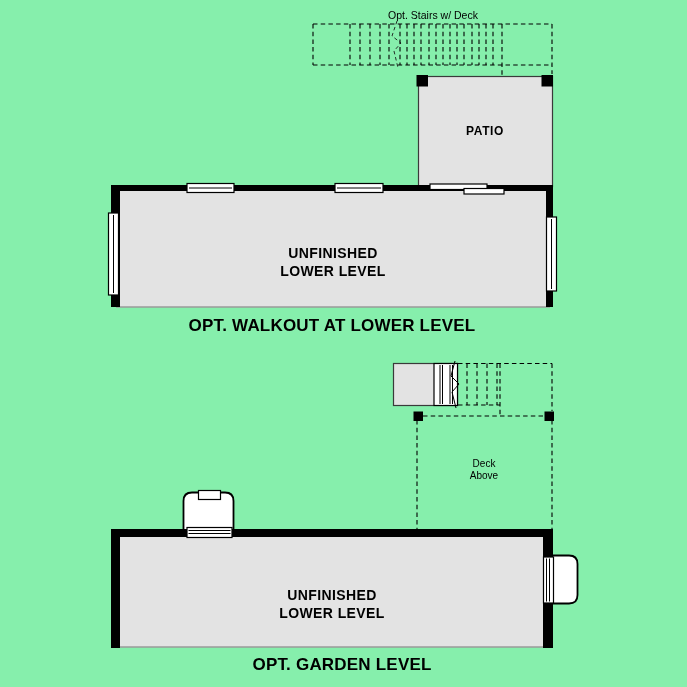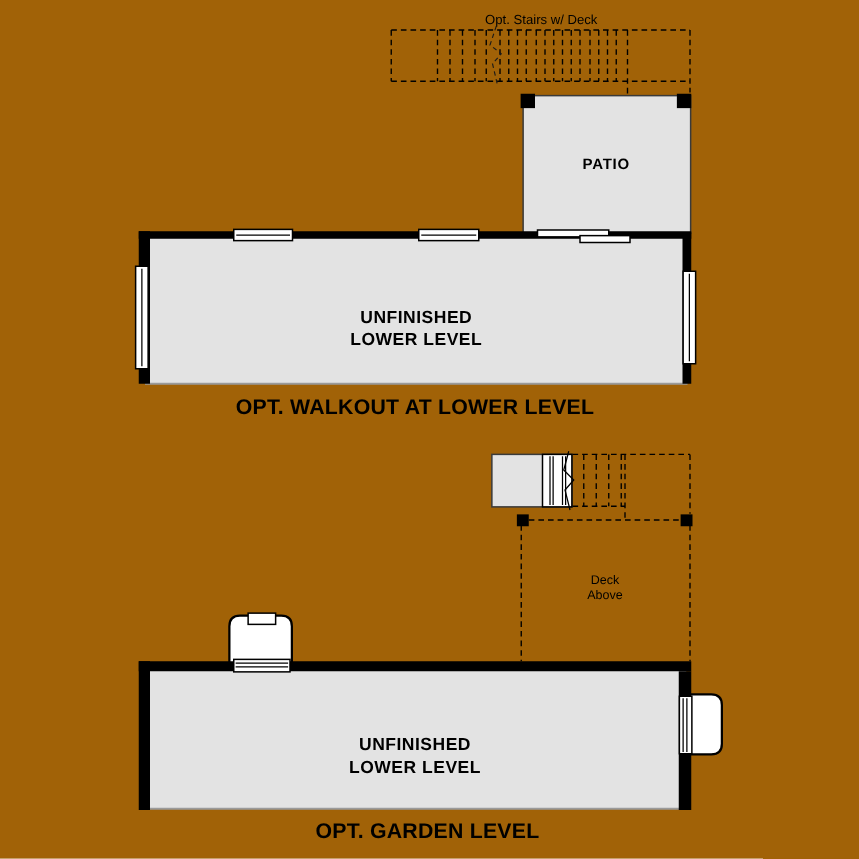--- a/index.html
+++ b/index.html
@@ -1,16 +1,16 @@
 <!DOCTYPE html>
 <html><head>
 <meta charset="utf-8">
 <style>
   html,body{margin:0;padding:0;background:#ffffff;}
-  .canvas{position:relative;width:687px;height:687px;background:#a16207;overflow:hidden;
+  .canvas{position:relative;width:687px;height:687px;background:#86efac;overflow:hidden;
           font-family:"Liberation Sans",sans-serif;}
   svg{position:absolute;left:0;top:0;}
   .dash{stroke:#000;stroke-width:1.1;fill:none;stroke-dasharray:4.5 3.2;}
   .dash-thin{stroke:#1a1a1a;stroke-width:0.9;fill:none;stroke-dasharray:3.5 2.8;}
   .wall{fill:#000000;stroke:none;}
   .floor{fill:#e3e3e3;stroke:none;}
   .floor-outlined{fill:#e3e3e3;stroke:#3a3a3a;stroke-width:1.2;}
   .floor-edge{stroke:#9a9a9a;stroke-width:1.5;}
   .win{fill:#ffffff;stroke:#000;stroke-width:1.2;}
   .win2{fill:#ffffff;stroke:#000;stroke-width:1.8;}

